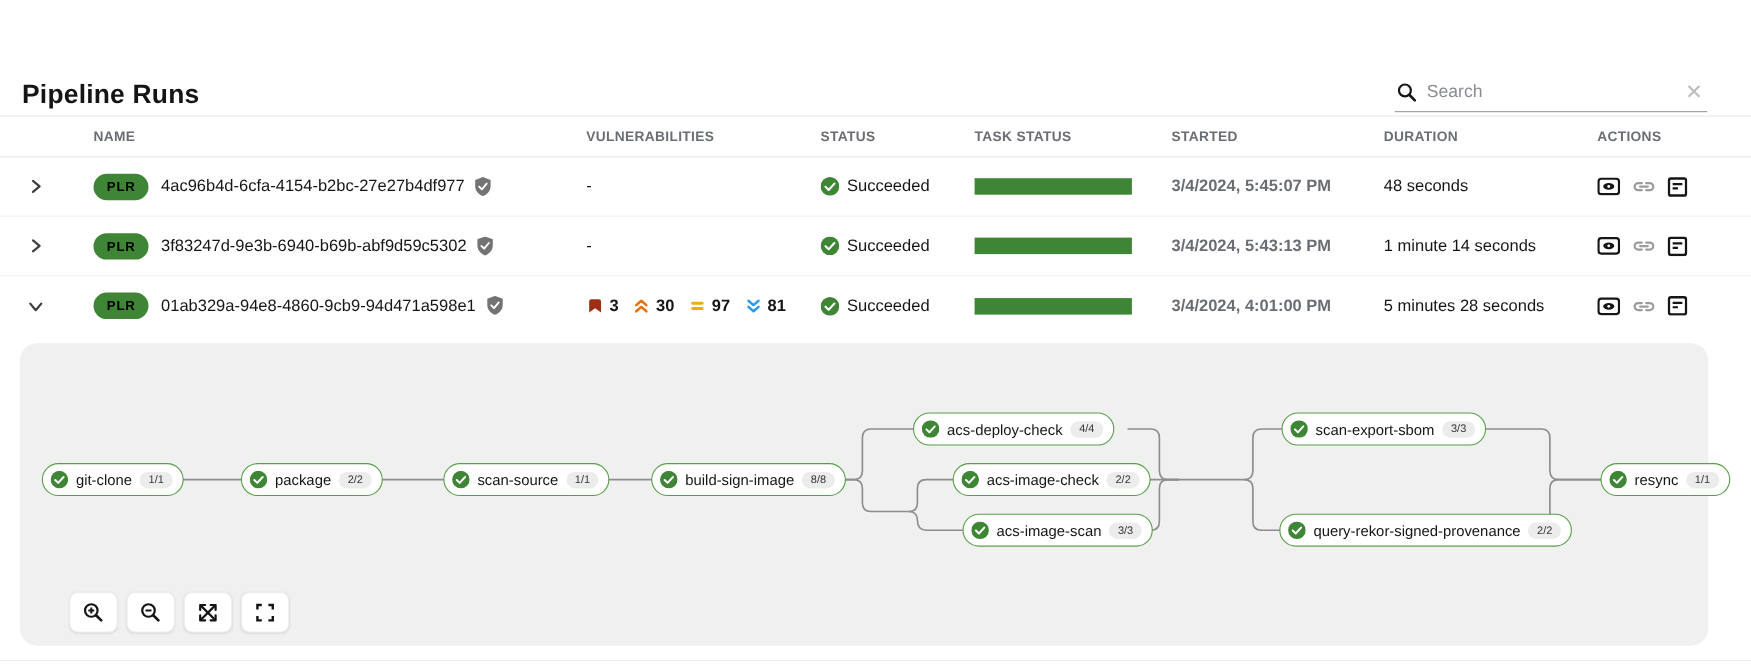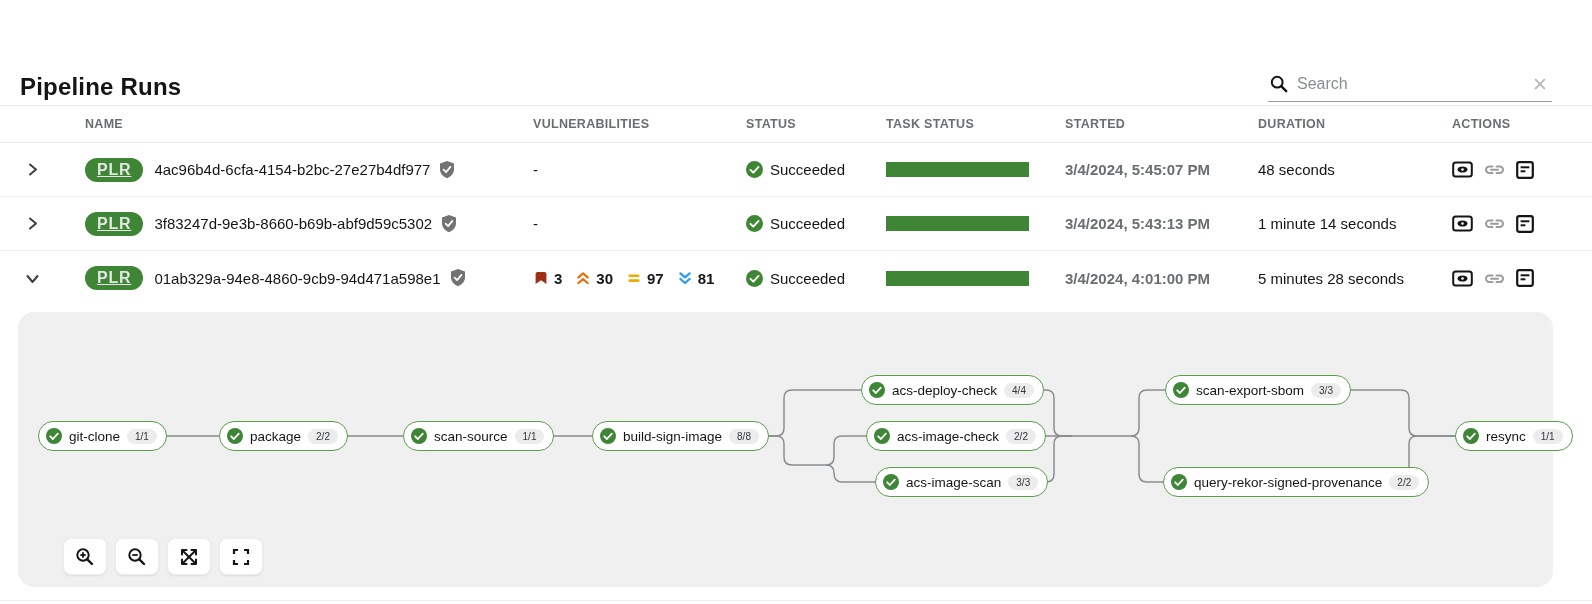--- a/index.html
+++ b/index.html
@@ -22,22 +22,22 @@
   .grid { display:grid; grid-template-columns:85px 448px 213px 140px 179px 193px 194px 1fr;
     align-items:center; }
   .thead { height:38px; border-top:1px solid #e8e8e8; border-bottom:1px solid #e8e8e8;
     color:#6a6e73; font-size:12.5px; font-weight:700; letter-spacing:.3px; }
   .trow { height:54px; }
   .trow.sep { border-bottom:1px solid #f1f1f1; }
   .cell-expand { padding-left:22px; }
   .expand-btn { background:none; border:none; cursor:pointer; display:flex; padding:2px; }
   .namecell { display:flex; align-items:center; }
   .plr-badge { display:inline-flex; align-items:center; justify-content:center;
-    background:#3e8635; color:#e5e5e5; font-size:16px; font-weight:700; letter-spacing:.8px;
-    height:24px; padding:0 12px; border-radius:12px;text-decoration:underline; }
+    background:#3e8635; color:#000000; font-size:12px; font-weight:700; letter-spacing:.8px;
+    height:24px; padding:0 12px; border-radius:12px; }
   .run-name { font-size:15px; margin-left:11px; }
   .shield { margin-left:9px; display:flex; }
   .dash { font-size:15px; }
   .statuscell { display:flex; align-items:center; gap:7px; font-size:15px; }
   .taskbar { width:143px; height:15px; background:#3e8635; }
   .started { color:#6a6e73; font-size:15px;font-weight:bold; }
   .duration { font-size:15px; }
   .actions { display:flex; align-items:center; gap:11px; }
   .icon-btn { background:none; border:none; padding:0; cursor:pointer; display:flex; }
 
@@ -154,21 +154,21 @@
 <div class="grid trow sep">
   <div class="cell-expand">
     <button class="expand-btn">
       <svg width="17" height="17" viewBox="0 0 17 17">
         <path d="M6 3.5 L12 8.5 L6 13.5" fill="none" stroke="#3c3f42" stroke-width="2" stroke-linecap="round" stroke-linejoin="round"></path>
       </svg>
     </button>
   </div>
   <div class="namecell">
     <span class="plr-badge">PLR</span>
-    <span class="run-name">3f83247d-9e3b-8660-b69b-abf9d59c5302</span>
+    <span class="run-name">3f83247d-9e3b-6940-b69b-abf9d59c5302</span>
     <span class="shield">
       <svg width="16" height="18" viewBox="0 0 16 18">
         <path d="M8 0 L15 2.6 V8 C15 12.6 12 15.6 8 17.2 C4 15.6 1 12.6 1 8 V2.6 Z" fill="#737373"></path>
         <polyline points="4.6,8.6 7.1,11.1 11.4,5.9" fill="none" stroke="#fff" stroke-width="1.7" stroke-linecap="round" stroke-linejoin="round"></polyline>
       </svg>
     </span>
   </div>
   <div class="dash">-</div>
   <div class="statuscell">
     <svg width="17" height="17" viewBox="0 0 16 16">
@@ -333,21 +333,21 @@
     <span class="nbadge">1/1</span>
   </div>
   <div class="node" style="left:574px;top:109px;min-width:157px">
     <svg width="16" height="16" viewBox="0 0 16 16">
         <circle cx="8" cy="8" r="8" fill="#3e8635"></circle>
         <polyline points="4.2,8.3 6.9,11 11.8,5.6" fill="none" stroke="#fff" stroke-width="1.8" stroke-linecap="round" stroke-linejoin="round"></polyline>
       </svg>
     <span class="nlabel">build-sign-image</span>
     <span class="nbadge">8/8</span>
   </div>
-  <div class="node" style="left:843px;top:63px;min-width:166px">
+  <div class="node" style="left:812px;top:63px;min-width:166px">
     <svg width="16" height="16" viewBox="0 0 16 16">
         <circle cx="8" cy="8" r="8" fill="#3e8635"></circle>
         <polyline points="4.2,8.3 6.9,11 11.8,5.6" fill="none" stroke="#fff" stroke-width="1.8" stroke-linecap="round" stroke-linejoin="round"></polyline>
       </svg>
     <span class="nlabel">acs-deploy-check</span>
     <span class="nbadge">4/4</span>
   </div>
   <div class="node" style="left:848px;top:109px;min-width:164px">
     <svg width="16" height="16" viewBox="0 0 16 16">
         <circle cx="8" cy="8" r="8" fill="#3e8635"></circle>

